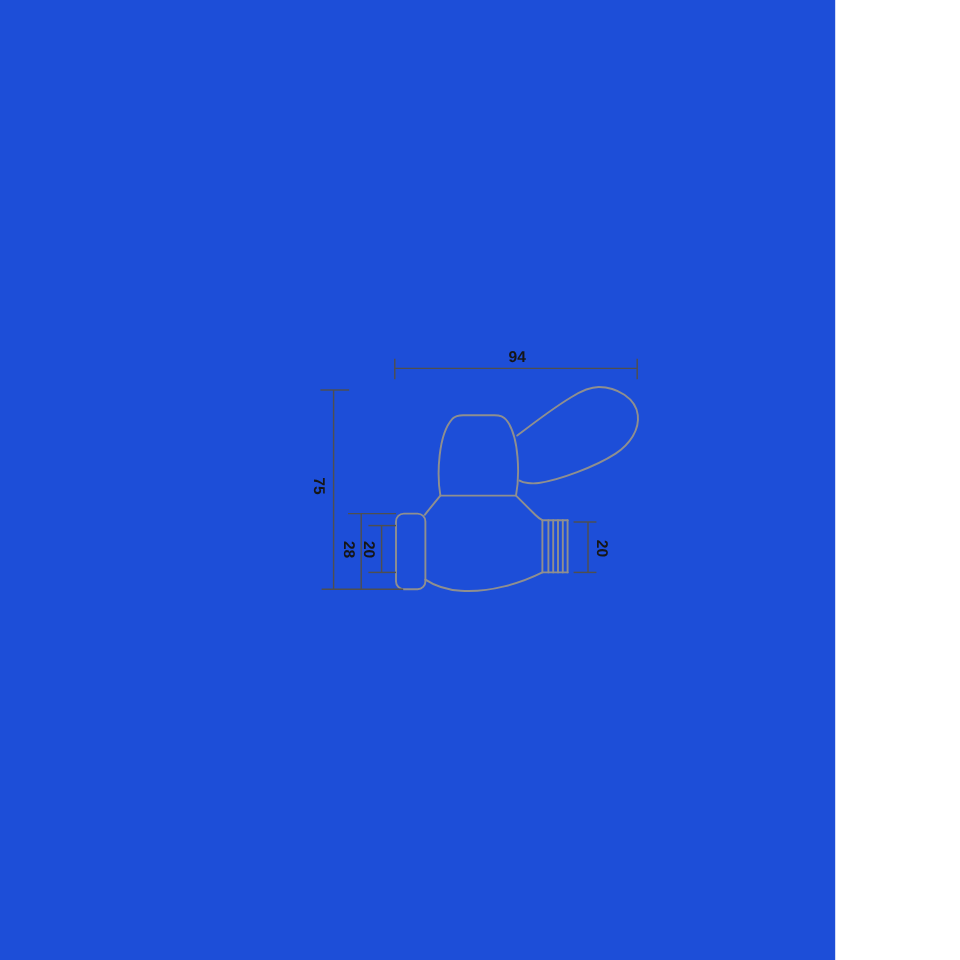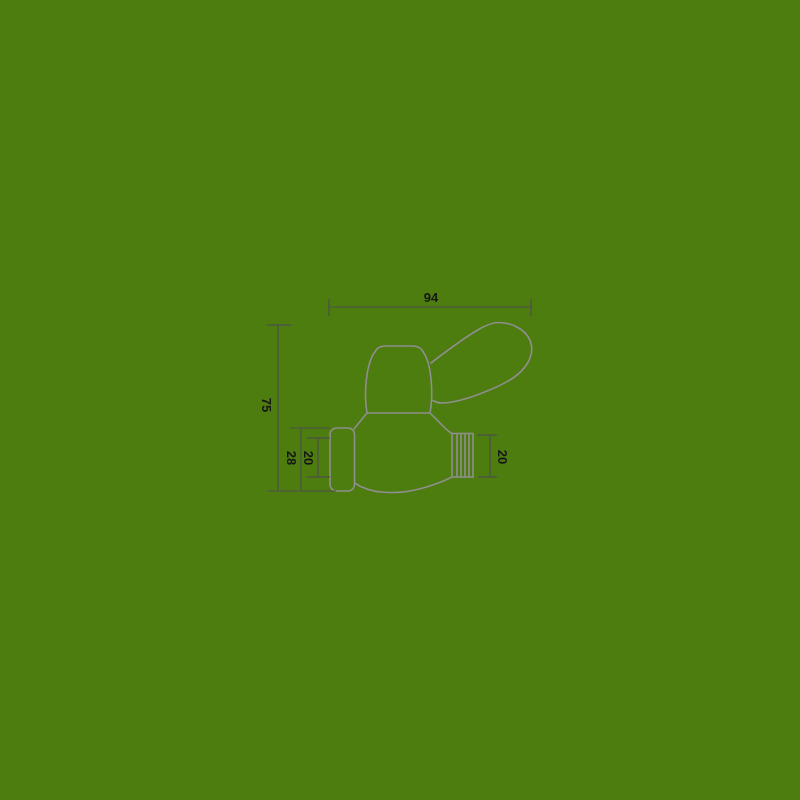--- a/index.html
+++ b/index.html
@@ -2,23 +2,23 @@
 <html><head>
 <meta charset="utf-8">
 <style>
   html, body {
     margin: 0;
     padding: 0;
     background: #ffffff;
   }
   .page {
     position: relative;
-    width: 800px;
+    width: 696px;
     height: 800px;
-    background: #4d7c0f;
+    background: #1d4ed8;
     overflow: hidden;
   }
   svg.drawing {
     position: absolute;
     left: 0;
     top: 0;
   }
   .outline {
     fill: none;
     stroke: #8f8f8f;

